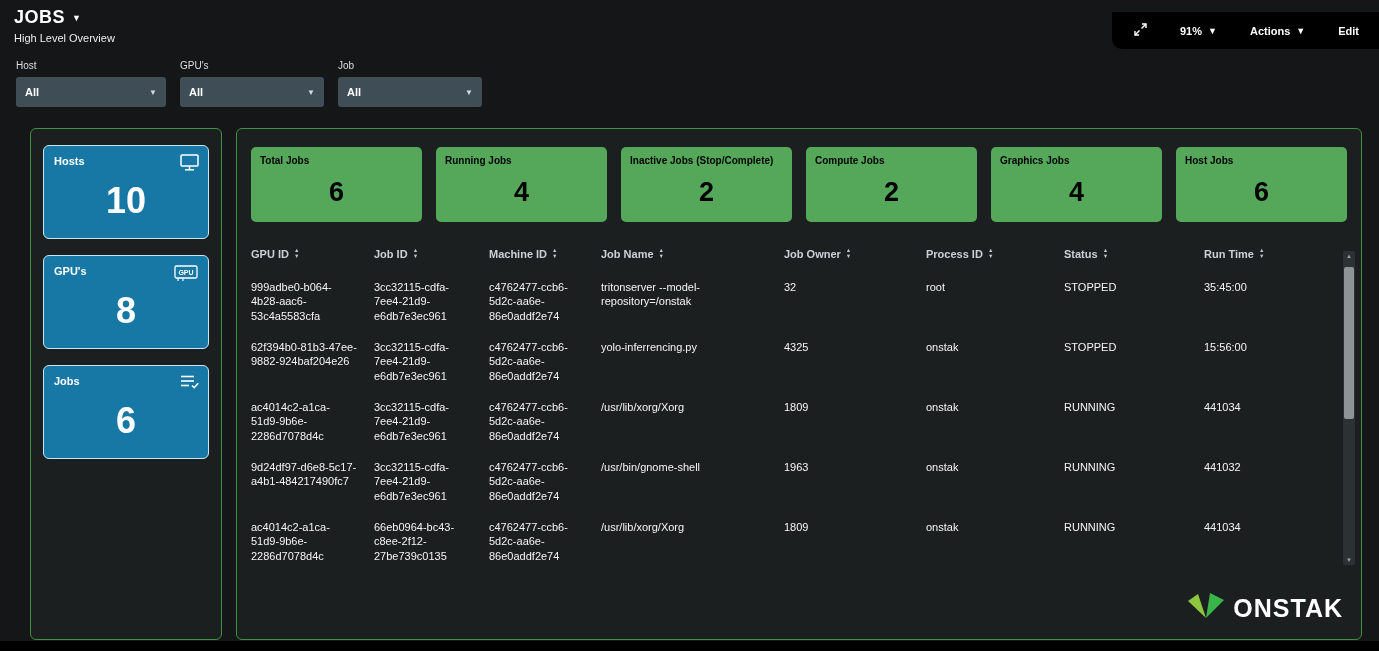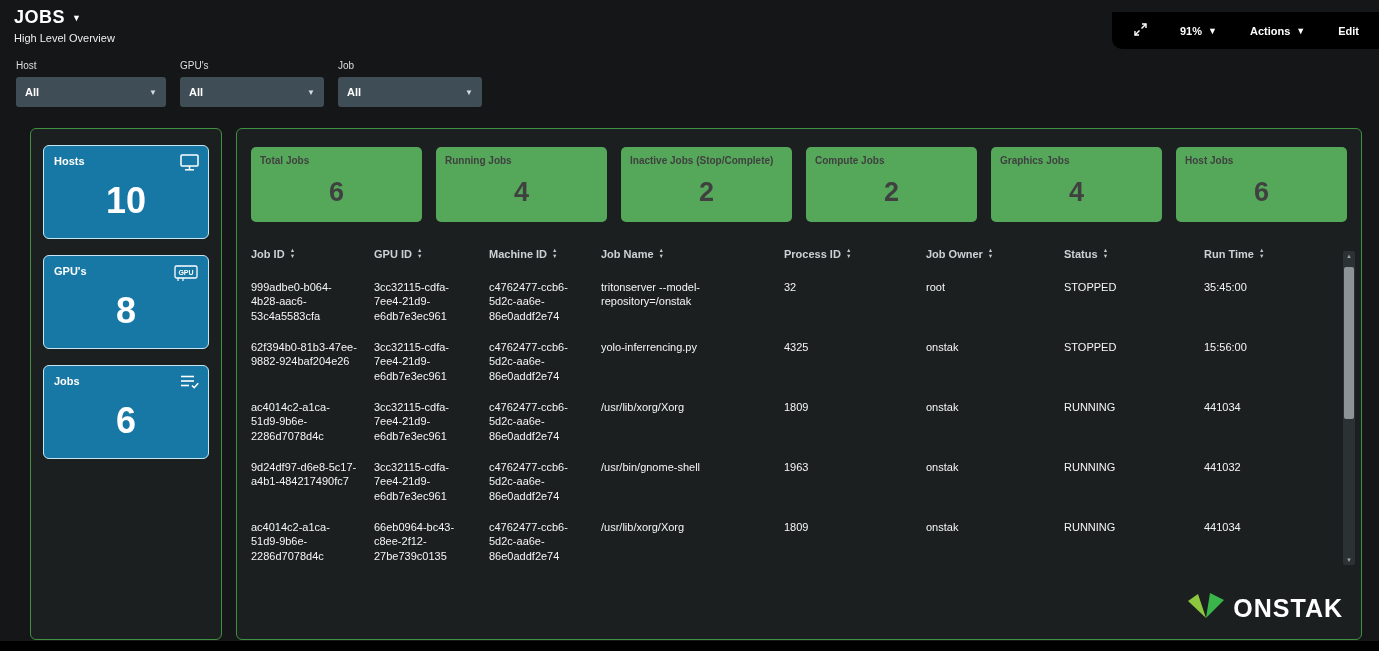--- a/index.html
+++ b/index.html
@@ -33,21 +33,21 @@
   .stat-blue { height:94px; background:var(--blue_card,#1878a5); border:1px solid var(--blue_card_border,#c6e8f5);
                border-radius:6px; position:relative; color:#fff; }
   .stat-blue .lbl { position:absolute; top:9px; left:10px; font-size:11px; font-weight:bold; }
   .stat-blue .ico { position:absolute; top:8px; right:9px; }
   .stat-blue .val { position:absolute; top:34px; left:0; right:0; text-align:center; font-size:36px; font-weight:bold; }
 
   .main-panel { position:absolute; left:236px; top:128px; width:1126px; height:512px; background:var(--panel_bg,#1c1f20);
                 border:1px solid var(--panel_border,#3f9142); border-radius:6px; padding:18px 14px 12px 14px; }
 
   .cards-row { display:flex; gap:14px; }
-  .stat-green { flex:1; height:75px; background:var(--green_card,#55a85a); border-radius:5px; padding:8px 9px; color:#404040; position:relative; }
+  .stat-green { flex:1; height:75px; background:var(--green_card,#55a85a); border-radius:5px; padding:8px 9px; color:#000000; position:relative; }
   .stat-green .lbl { font-size:10px; font-weight:bold; line-height:1.2; }
   .stat-green .val { position:absolute; left:0; right:0; top:30px; text-align:center; font-size:27px; font-weight:bold; }
 
   
   .table { margin-top:14px; margin-right:36px; }
   .thead-row, .trow { display:grid; grid-template-columns:123px 115px 112px 183px 142px 138px 140px 1fr; }
   .th { color:#ccd1d4; font-size:11px; font-weight:bold; padding:12px 10px 12px 0; display:flex; align-items:center; gap:5px; cursor:pointer; }
   .sort { display:inline-flex; flex-direction:column; font-size:5.5px; color:#c2c8cb; line-height:1.05; }
   .trow { min-height:60px; align-items:start; }
   .trow .tcell { color:#f3f5f6; font-size:11px; line-height:1.3; padding:8px 16px 0 0; overflow-wrap:anywhere; }
@@ -187,56 +187,56 @@
       </div>
       <div class="stat-green">
         <div class="lbl">Host Jobs</div>
         <div class="val">6</div>
       </div>
     </div>
 
     <div class="table">
       <div class="thead-row">
           <div class="tcell th">
+            <span>GPU ID</span>
+            <span class="sort">
+              <span>▲</span>
+              <span>▼</span>
+            </span>
+          </div>
+          <div class="tcell th">
             <span>Job ID</span>
             <span class="sort">
               <span>▲</span>
               <span>▼</span>
             </span>
           </div>
           <div class="tcell th">
-            <span>GPU ID</span>
-            <span class="sort">
-              <span>▲</span>
-              <span>▼</span>
-            </span>
-          </div>
-          <div class="tcell th">
             <span>Machine ID</span>
             <span class="sort">
               <span>▲</span>
               <span>▼</span>
             </span>
           </div>
           <div class="tcell th">
             <span>Job Name</span>
             <span class="sort">
               <span>▲</span>
               <span>▼</span>
             </span>
           </div>
           <div class="tcell th">
+            <span>Job Owner</span>
+            <span class="sort">
+              <span>▲</span>
+              <span>▼</span>
+            </span>
+          </div>
+          <div class="tcell th">
             <span>Process ID</span>
-            <span class="sort">
-              <span>▲</span>
-              <span>▼</span>
-            </span>
-          </div>
-          <div class="tcell th">
-            <span>Job Owner</span>
             <span class="sort">
               <span>▲</span>
               <span>▼</span>
             </span>
           </div>
           <div class="tcell th">
             <span>Status</span>
             <span class="sort">
               <span>▲</span>
               <span>▼</span>

